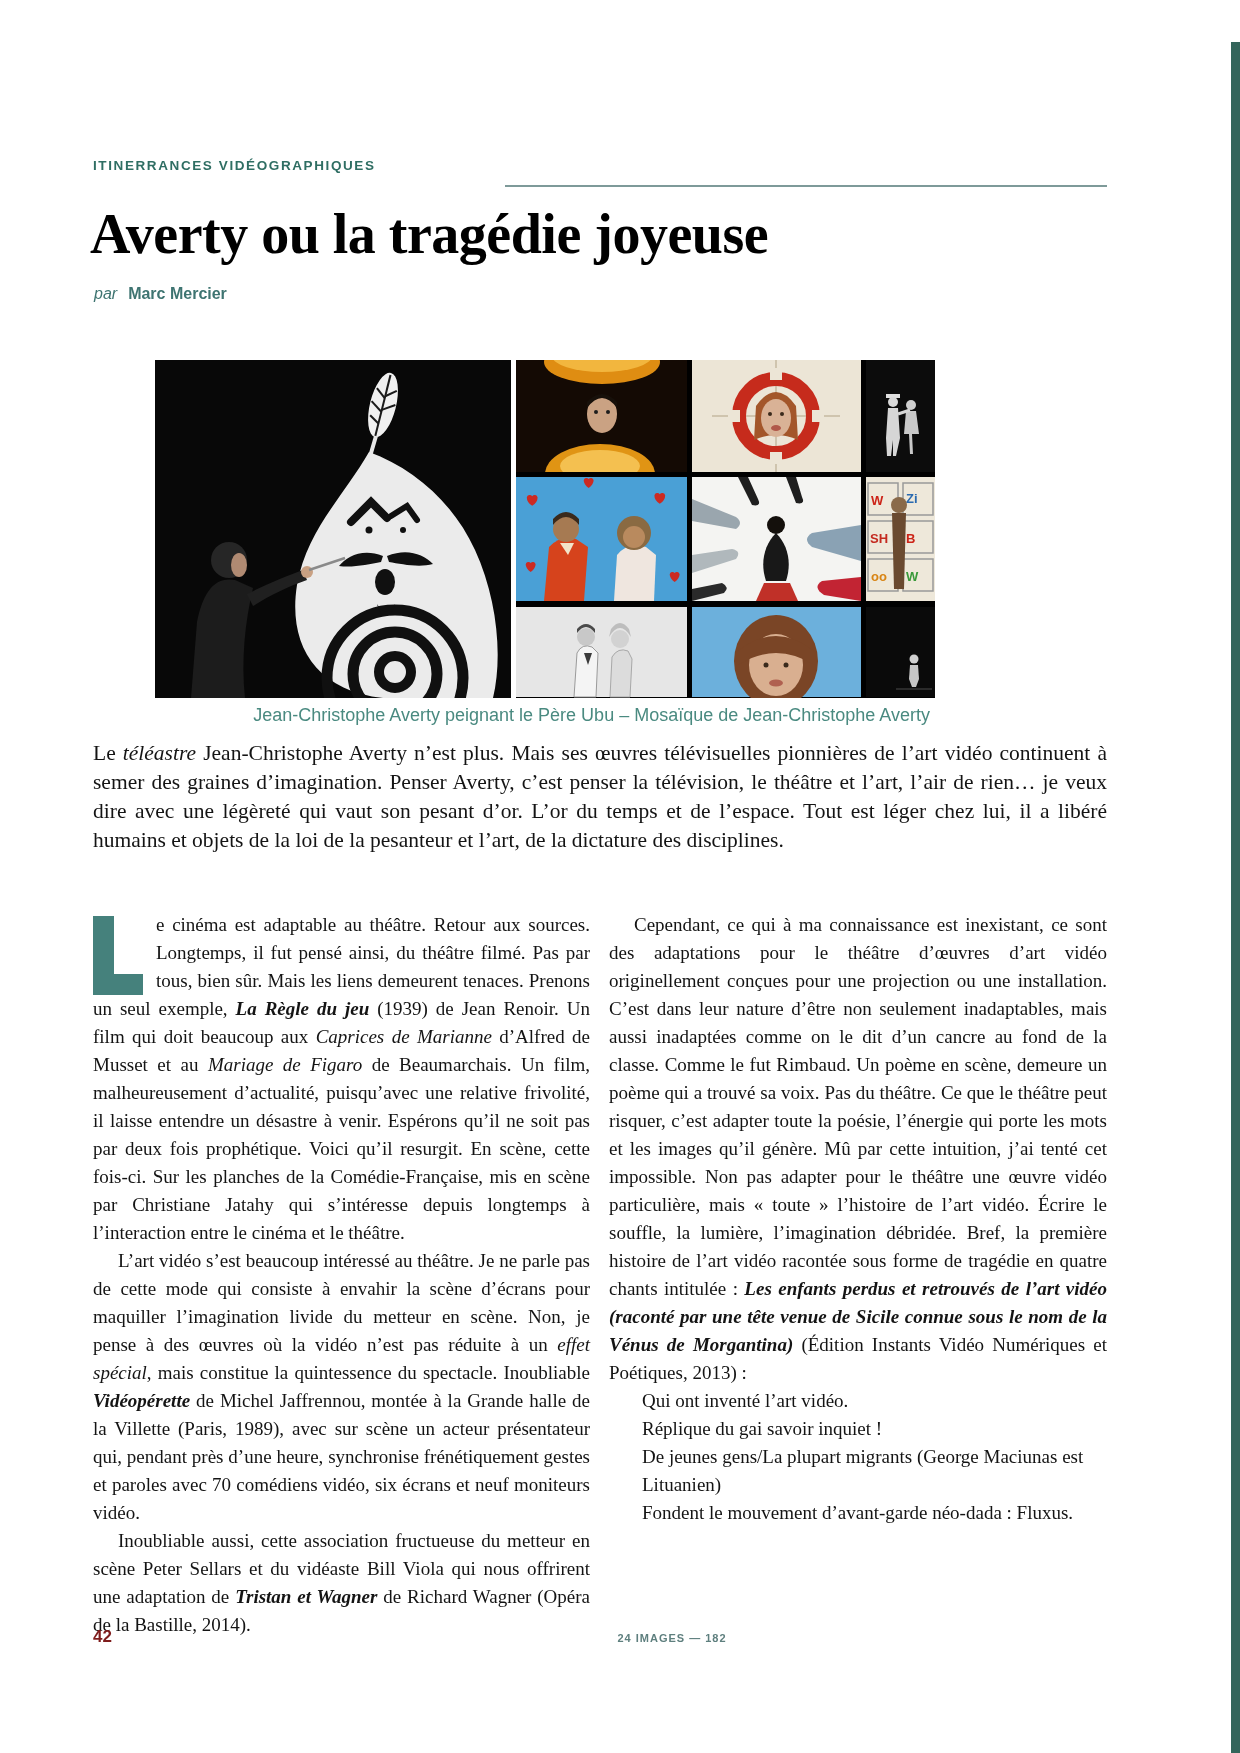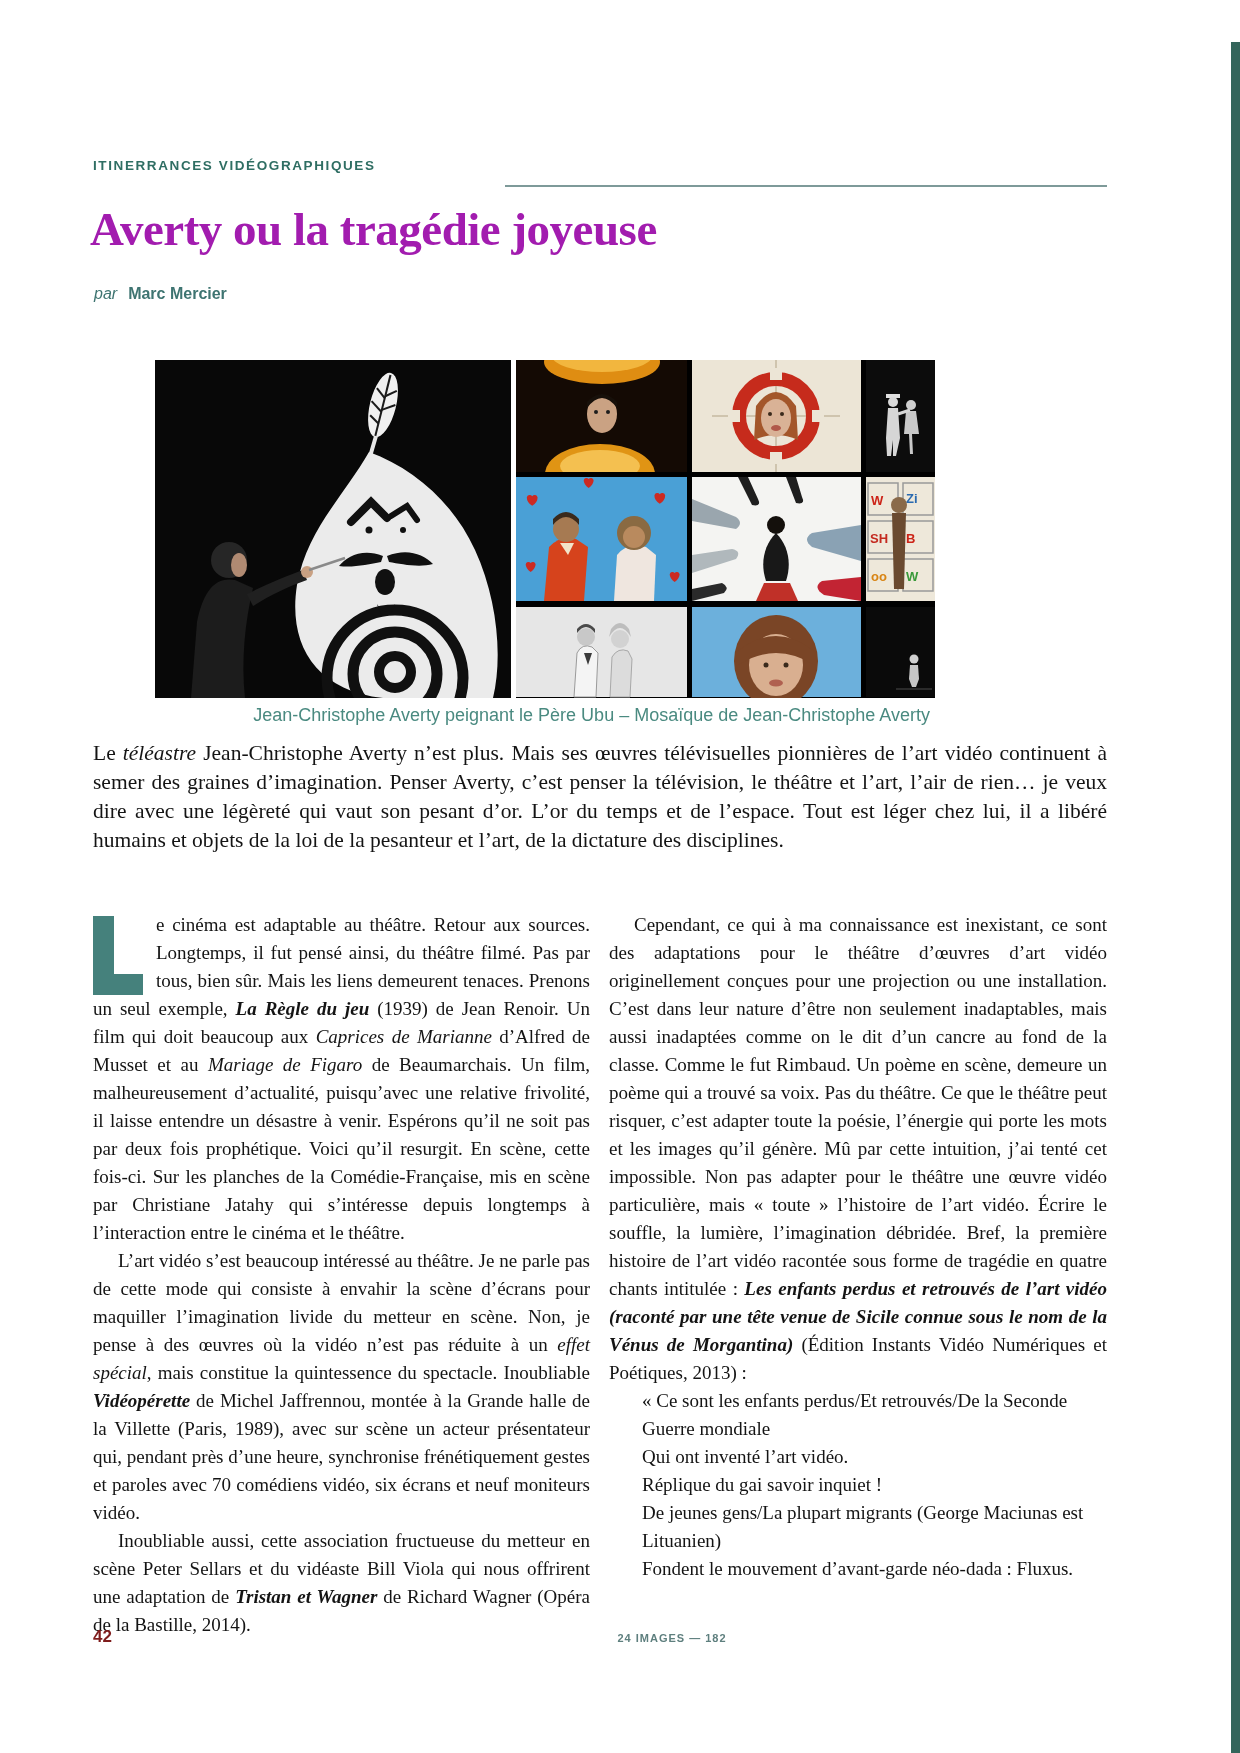--- a/index.html
+++ b/index.html
@@ -4,21 +4,21 @@
 <style>
   html,body{margin:0;padding:0;background:#ffffff;}
   .page{position:relative;width:1240px;height:1753px;background:#fff;overflow:hidden;
         font-family:"Liberation Serif",serif;color:#111;margin-top:42px;}
 
   
   .kicker{position:absolute;left:93px;top:116px;font-family:"Liberation Sans",sans-serif;
           font-weight:700;font-size:13.5px;letter-spacing:1.6px;color:#2f6e63;}
   .kicker-rule{position:absolute;left:505px;top:143px;width:602px;height:2px;background:#7e9a99;}
   .title{position:absolute;left:90px;top:160px;margin:0;font-family:"Liberation Serif",serif;
-         font-weight:700;font-size:47px;letter-spacing:-0.5px;color:#a21caf;}
+         font-weight:700;font-size:56px;letter-spacing:-0.5px;color:#000000;}
   .byline{position:absolute;left:94px;top:243px;font-size:16px;color:#3e7471;}
   .byline .par{font-style:italic;font-family:"Liberation Sans",sans-serif;margin-right:7px;}
   .byline .name{font-family:"Liberation Sans",sans-serif;font-weight:700;}
 
   
   .photo-block{position:absolute;left:155px;top:318px;width:780px;height:338px;display:flex;gap:5px;margin:0;}
   .photo-left{width:356px;height:338px;background:#080808;flex:0 0 auto;}
   .mosaic{width:419px;height:338px;background:#000;display:grid;
           grid-template-columns:171px 169px 69px;grid-template-rows:112px 124px 92px;gap:5px;flex:0 0 auto;}
   .tile{overflow:hidden;}
@@ -262,21 +262,20 @@
         <span class="sr">L</span>
       </span><span><span>e cinéma est adaptable au théâtre. Retour aux sources. Longtemps, il fut pensé ainsi, du théâtre filmé. Pas par tous, bien sûr. Mais les liens demeurent tenaces. Prenons un seul exemple, </span><span class="run-bi">La Règle du jeu</span><span> (1939) de Jean Renoir. Un film qui doit beaucoup aux </span><span class="run-i">Caprices de Marianne</span><span> d’Alfred de Musset et au </span><span class="run-i">Mariage de Figaro</span><span> de Beaumarchais. Un film, malheureusement d’actualité, puisqu’avec une relative frivolité, il laisse entendre un désastre à venir. Espérons qu’il ne soit pas par deux fois prophétique. Voici qu’il resurgit. En scène, cette fois-ci. Sur les planches de la Comédie-Française, mis en scène par Christiane Jatahy qui s’intéresse depuis longtemps à l’interaction entre le cinéma et le théâtre.</span></span>
     </div>
     <p class="para indent"><span>L’art vidéo s’est beaucoup intéressé au théâtre. Je ne parle pas de cette mode qui consiste à envahir la scène d’écrans pour maquiller l’imagination livide du metteur en scène. Non, je pense à des œuvres où la vidéo n’est pas réduite à un </span><span class="run-i">effet spécial</span><span>, mais constitue la quintessence du spectacle. Inoubliable </span><span class="run-bi">Vidéopérette</span><span> de Michel Jaffrennou, montée à la Grande halle de la Villette (Paris, 1989), avec sur scène un acteur présentateur qui, pendant près d’une heure, synchronise frénétiquement gestes et paroles avec 70 comédiens vidéo, six écrans et neuf moniteurs vidéo.</span></p>
     <p class="para indent"><span>Inoubliable aussi, cette association fructueuse du metteur en scène Peter Sellars et du vidéaste Bill Viola qui nous offrirent une adaptation de </span><span class="run-bi">Tristan et Wagner</span><span> de Richard Wagner (Opéra de la Bastille, 2014).</span></p>
   </div>
 
   <div class="col col-right">
     <p class="para indent"><span>Cependant, ce qui à ma connaissance est inexistant, ce sont des adaptations pour le théâtre d’œuvres d’art vidéo originellement conçues pour une projection ou une installation. C’est dans leur nature d’être non seulement inadaptables, mais aussi inadaptées comme on le dit d’un cancre au fond de la classe. Comme le fut Rimbaud. Un poème en scène, demeure un poème qui a trouvé sa voix. Pas du théâtre. Ce que le théâtre peut risquer, c’est adapter toute la poésie, l’énergie qui porte les mots et les images qu’il génère. Mû par cette intuition, j’ai tenté cet impossible. Non pas adapter pour le théâtre une œuvre vidéo particulière, mais «&nbsp;toute&nbsp;» l’histoire de l’art vidéo. Écrire le souffle, la lumière, l’imagination débridée. Bref, la première histoire de l’art vidéo racontée sous forme de tragédie en quatre chants intitulée&nbsp;: </span><span class="run-bi">Les enfants perdus et retrouvés de l’art vidéo (raconté par une tête venue de Sicile connue sous le nom de la Vénus de Morgantina)</span><span> (Édition Instants Vidéo Numériques et Poétiques, 2013)&nbsp;:</span></p>
     <div class="quote">
-      <div class="qline">«&nbsp;Ce sont les enfants perdus/Et retrouvés/De la Seconde Guerre mondiale</div>
       <div class="qline">Qui ont inventé l’art vidéo.</div>
       <div class="qline">Réplique du gai savoir inquiet&nbsp;!</div>
       <div class="qline">De jeunes gens/La plupart migrants (George Maciunas est Lituanien)</div>
       <div class="qline">Fondent le mouvement d’avant-garde néo-dada&nbsp;: Fluxus.</div>
     </div>
   </div>
 
   <span class="pageno">42</span>
   <span class="journal">24 IMAGES — 182</span>
 

